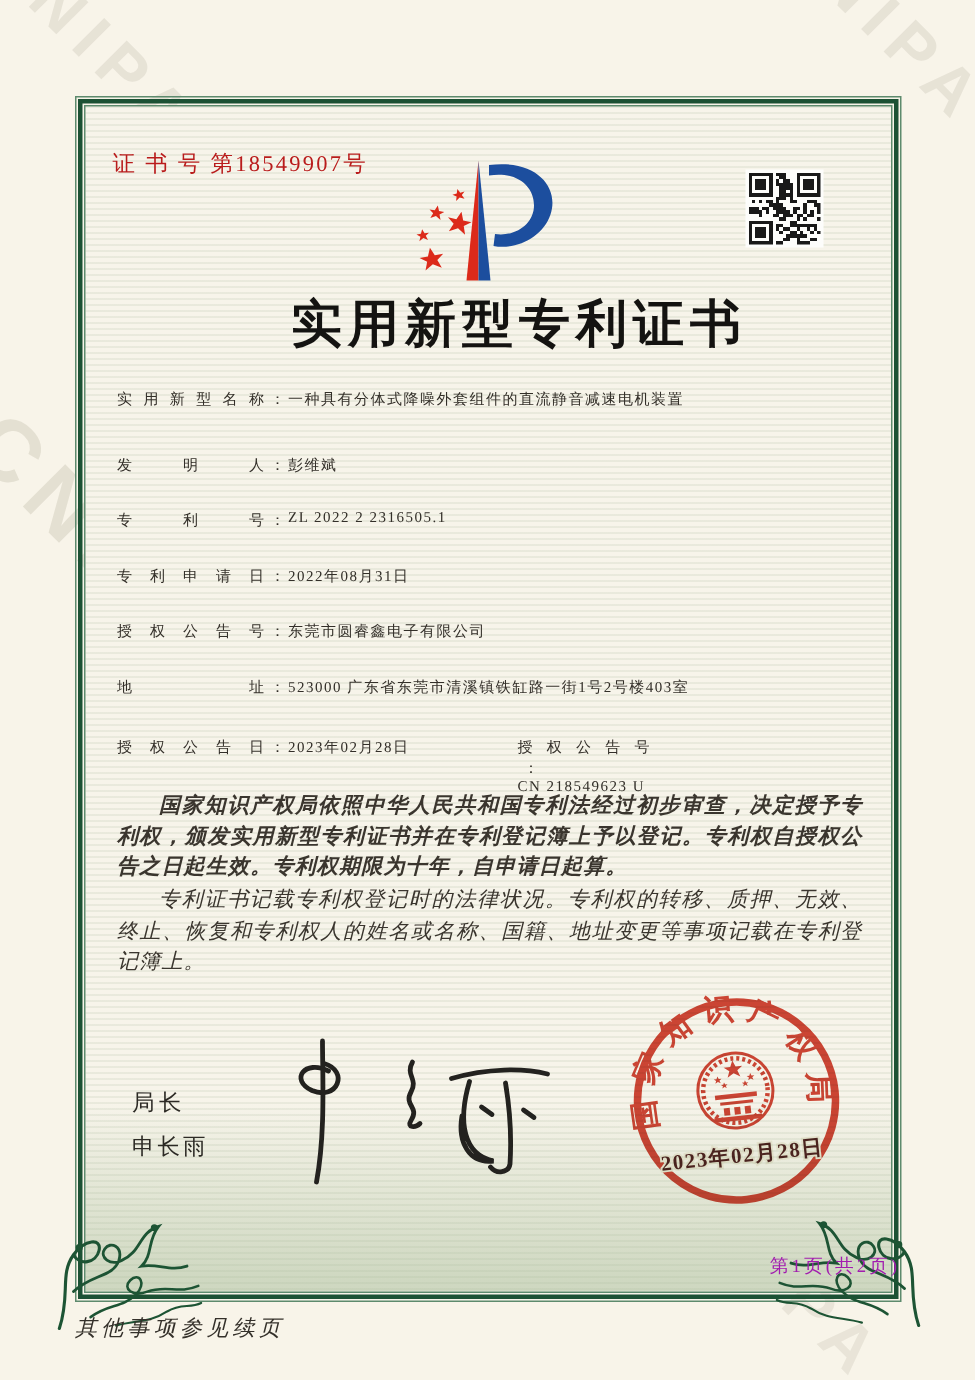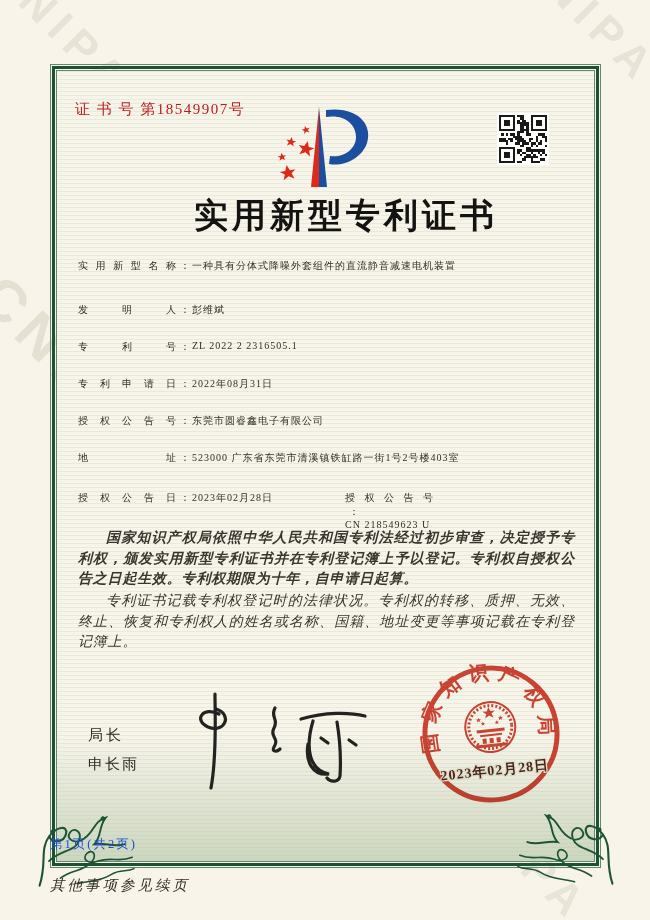--- a/index.html
+++ b/index.html
@@ -60,22 +60,22 @@
     text-indent:2em; text-align:justify;
   }
   .director-label { position:absolute; left:88px; top:726px; font-size:15px; letter-spacing:3px; color:#2c2a25;
     font-family:"Liberation Sans","DejaVu Sans",sans-serif; }
   .director-name  { position:absolute; left:88px; top:755px; font-size:15px; letter-spacing:2px; color:#2c2a25;
     font-family:"Liberation Sans","DejaVu Sans",sans-serif; }
   .signature { position:absolute; left:163px; top:688px; width:212px; height:108px; }
   .seal { position:absolute; left:418px; top:661px; width:146px; height:146px;
     transform:rotate(-6deg); opacity:.93; mix-blend-mode:multiply; }
   .seal text { font-family:"Liberation Serif","DejaVu Serif",serif; }
-  .page-info { position:absolute; left:50px; top:836px; width:550px; text-align:left;
-    font-size:12.5px; letter-spacing:2px; color:#1d4ed8; }
+  .page-info { position:absolute; left:50px; top:836px; width:550px; text-align:right;
+    font-size:12.5px; letter-spacing:2px; color:#a21caf; }
   .footer-note { position:absolute; left:50px; top:876px; width:550px; text-align:left;
     font-size:14.5px; letter-spacing:3px; font-style:italic; color:#34302a; }
   .flourish { position:absolute; width:104px; height:86px; }
   .flourish.bl { left:32px;  top:802px; }
   .flourish.br { left:516px; top:800px; transform:scaleX(-1); }
 </style>
 </head>
 <body>
 
 <div class="wm" style="left:-28px;top:2px;font-size:44px;">CNIPA</div>

